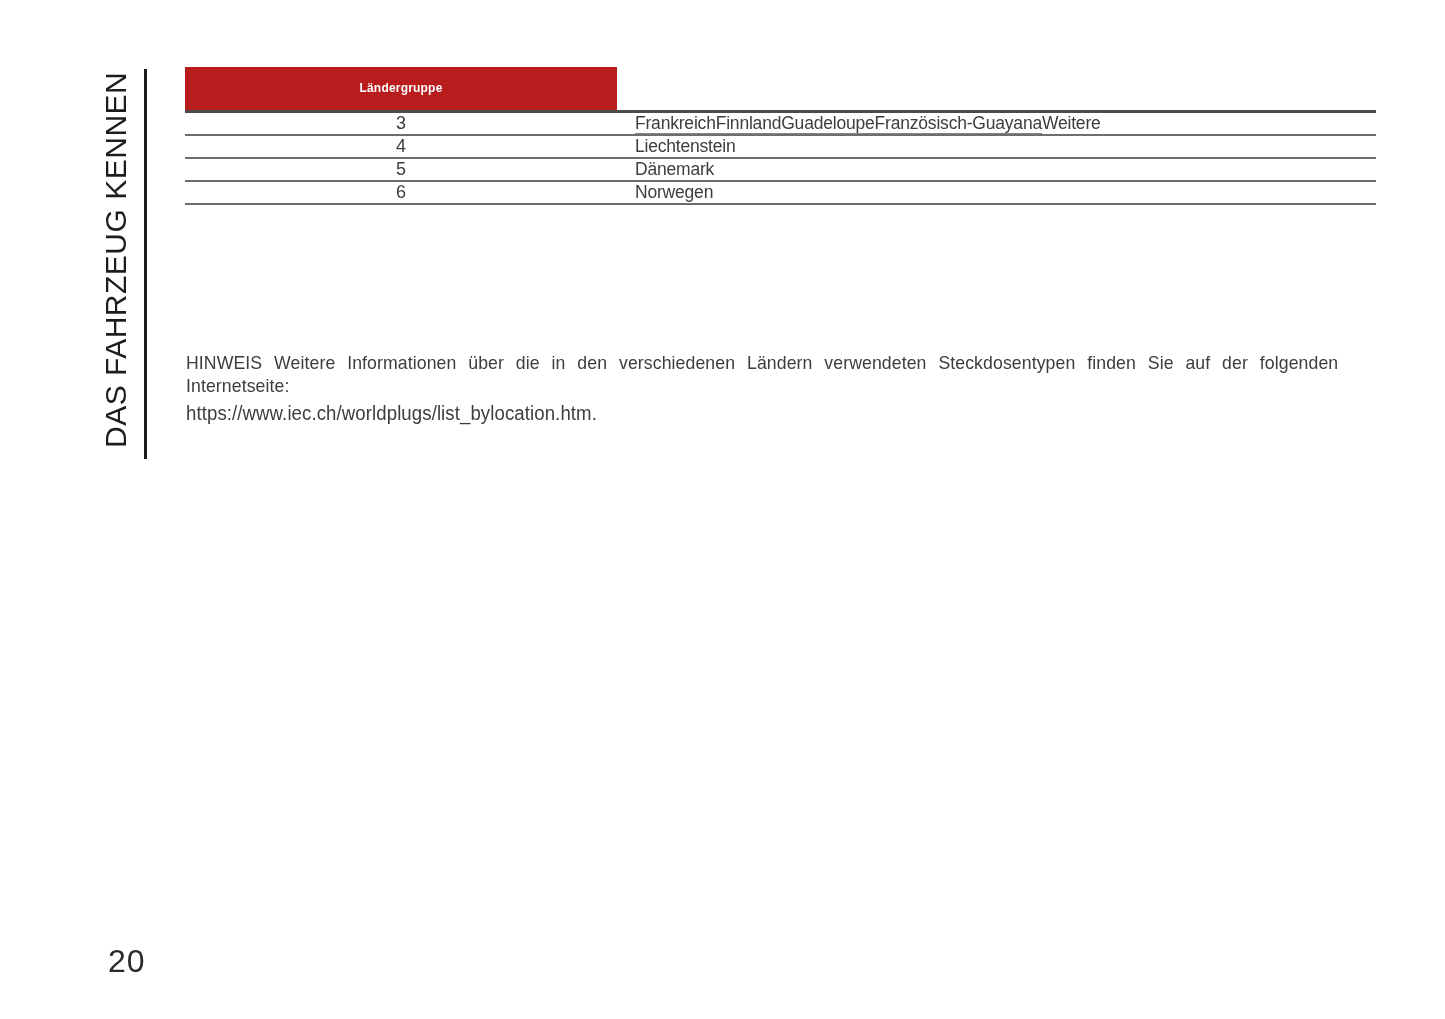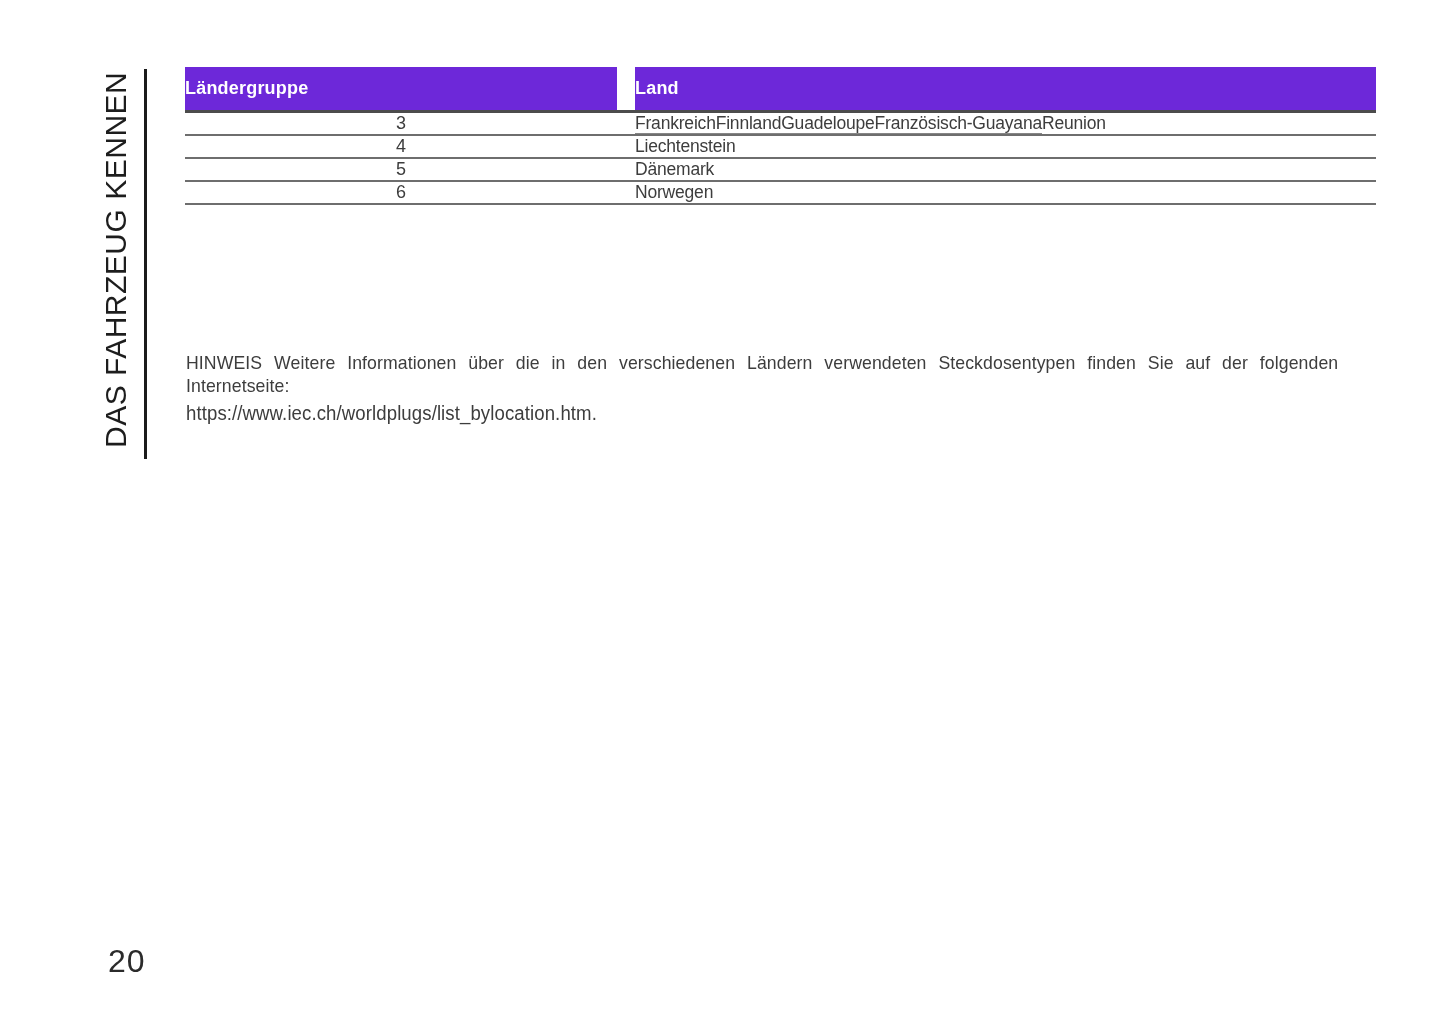--- a/index.html
+++ b/index.html
@@ -39,26 +39,26 @@
     left: 185px; top: 67px;
     width: 1191px;
     color: #3d3d3d;
   }
   .thead {
     display: flex;
     height: 43px;
     border-bottom: 3px solid #4c4c4c;
   }
   .th {
-    background: #6d28d9;
+    background: #b91c1c;
     color: #ffffff;
     font-weight: bold;
-    font-size: 18px;
+    font-size: 12px;
     line-height: 43px;
-    text-align: left;
+    text-align: center;
     letter-spacing: 0.2px;
   }
   .th-group { width: 432px; }
   .th-gap   { width: 18px; background: #ffffff; }
   .th-land  { flex: 1; }
 
   .group {
     display: flex;
     border-bottom: 2px solid #6e6e6e;
   }
@@ -121,34 +121,33 @@
 
 <div class="page">
 
   <div class="sidebar-title">DAS FAHRZEUG KENNEN</div>
   <div class="sidebar-rule"></div>
 
   <div class="country-table">
     <div class="thead">
       <div class="th th-group">Ländergruppe</div>
       <div class="th-gap"></div>
-      <div class="th th-land">Land</div>
     </div>
 
     <div class="tbody">
 
       <div class="group">
         <div class="gnum">3</div>
         <div class="body-gap"></div>
         <div class="countries">
           <div class="country">Frankreich</div>
           <div class="country">Finnland</div>
           <div class="country">Guadeloupe</div>
           <div class="country">Französisch-Guayana</div>
-          <div class="country">Reunion</div>
+          <div class="country">Weitere</div>
         </div>
       </div>
 
       <div class="group">
         <div class="gnum">4</div>
         <div class="body-gap"></div>
         <div class="countries">
           <div class="country">Liechtenstein</div>
         </div>
       </div>

